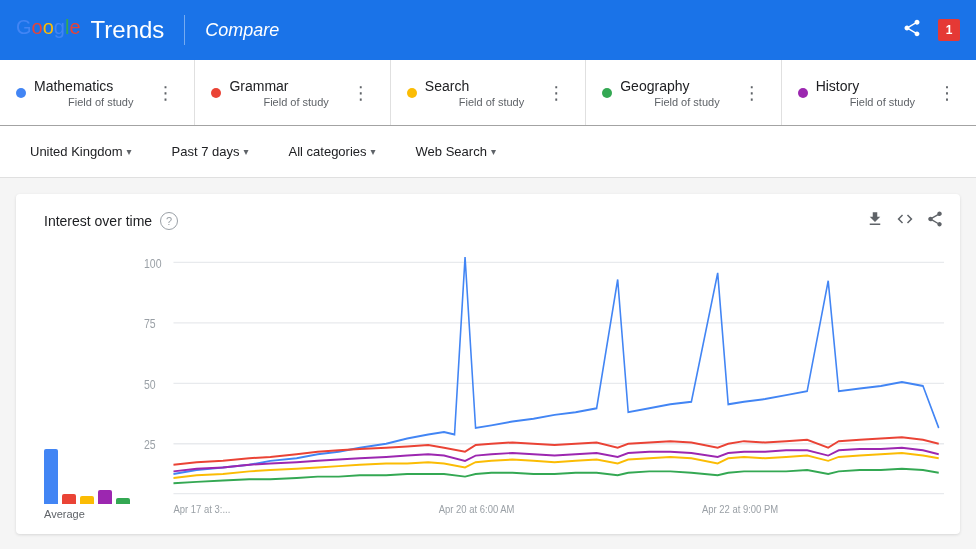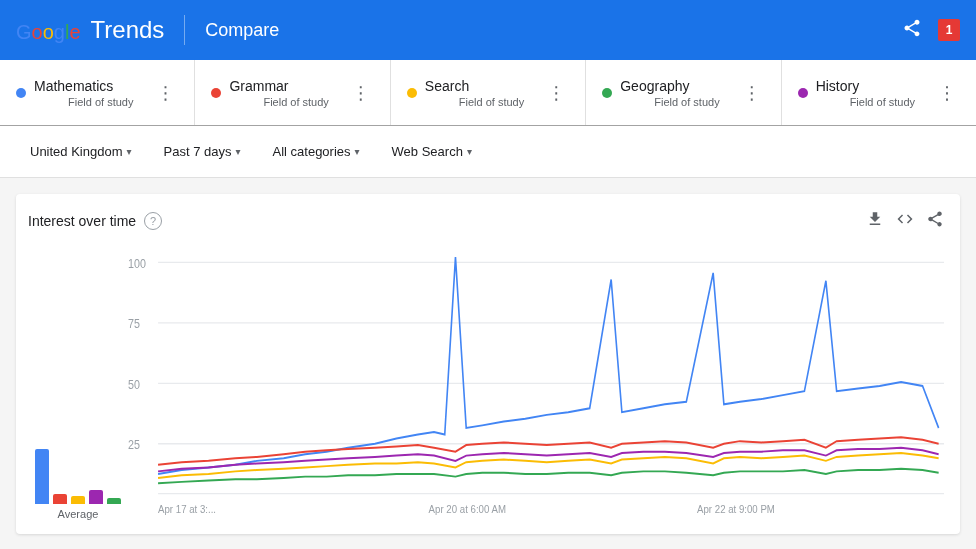--- a/index.html
+++ b/index.html
@@ -8,23 +8,23 @@
     
     .header {
       background: #1a73e8;
       height: 60px;
       display: flex;
       align-items: center;
       padding: 0 16px;
       justify-content: space-between;
     }
     .header-left { display: flex; align-items: center; gap: 12px; }
-    .google-trends-logo { display: flex; align-items: flex-end; gap: 4px; }
+    .google-trends-logo { display: flex; align-items: flex-start; gap: 4px; }
     .header-divider { width: 1px; height: 30px; background: rgba(255,255,255,0.4); margin: 0 8px; }
-    .header-compare { font-size: 18px; color: white; font-weight: 400; }
+    .header-compare { font-size: 18px; color: white; font-weight: 400; font-style: italic; }
     .header-icons { display: flex; align-items: center; gap: 16px; }
     .header-icon { color: white; font-size: 18px; cursor: pointer; }
     .feedback-badge {
       background: #e53935;
       color: white;
       border-radius: 2px;
       width: 22px; height: 22px;
       display: flex; align-items: center; justify-content: center;
       font-size: 12px; font-weight: bold;
     }
@@ -62,21 +62,21 @@
       line-height: 1;
     }
 
     
     .filters-bar {
       background: white;
       display: flex;
       align-items: center;
       padding: 0 20px;
       height: 52px;
-      gap: 12px;
+      gap: 20px;
       border-bottom: 1px solid #e0e0e0;
     }
     .filter-btn {
       display: flex;
       align-items: center;
       gap: 4px;
       padding: 6px 10px;
       border: none;
       background: transparent;
       cursor: pointer;
@@ -89,21 +89,21 @@
     
     .main-content {
       background: #f5f5f5;
       padding: 16px;
       height: calc(549px - 60px - 65px - 52px);
     }
     .chart-card {
       background: white;
       border-radius: 4px;
       box-shadow: 0 1px 3px rgba(0,0,0,0.12);
-      padding: 16px 16px 8px 12px;
+      padding: 16px 16px 8px 28px;
       height: 100%;
     }
     .chart-header {
       display: flex;
       align-items: center;
       justify-content: space-between;
       margin-bottom: 12px;
     }
     .chart-title-area { display: flex; align-items: center; gap: 8px; }
     .chart-title { font-size: 14px; color: #202124; font-weight: 400; }
@@ -119,21 +119,21 @@
 
     
     .chart-area {
       display: flex;
       height: calc(100% - 40px);
       gap: 0;
     }
     .chart-left {
       display: flex;
       flex-direction: column;
-      align-items: center;
+      align-items: flex-start;
       width: 100px;
       flex-shrink: 0;
     }
     .avg-bars {
       display: flex;
       align-items: flex-end;
       gap: 4px;
       height: 70px;
       margin-top: auto;
     }

